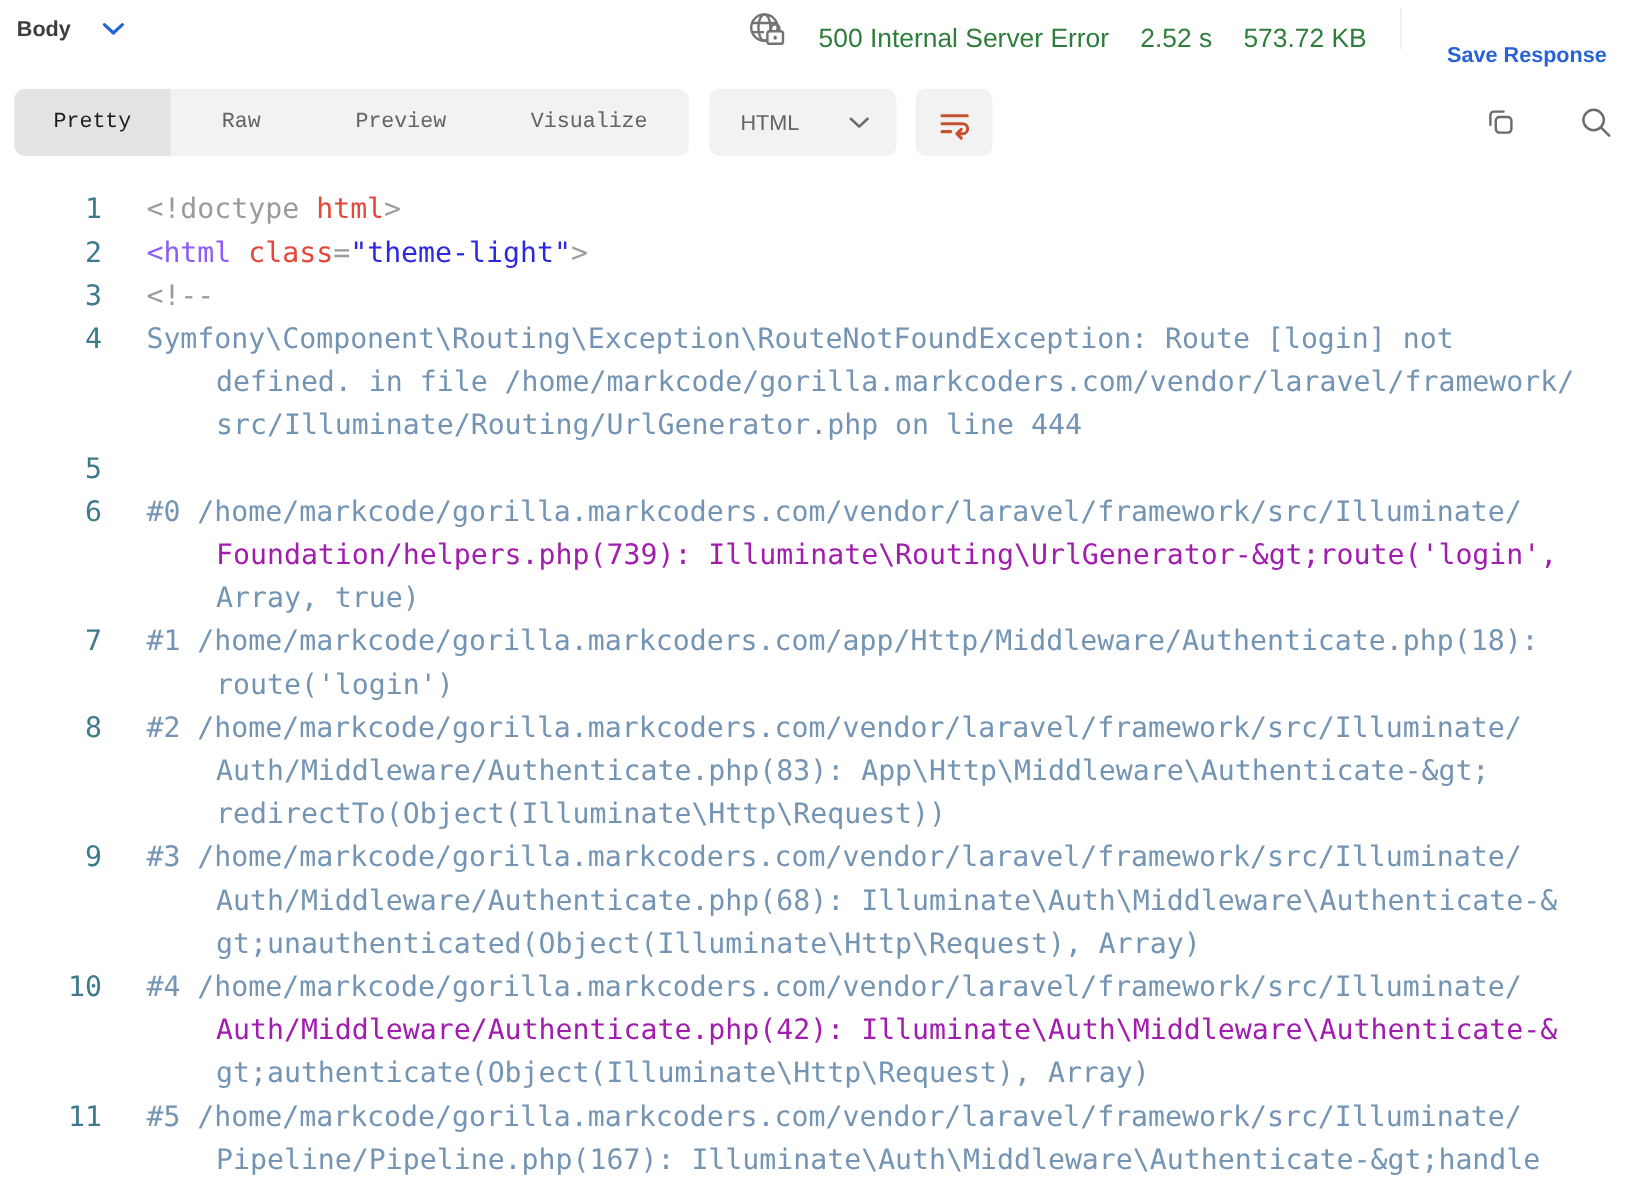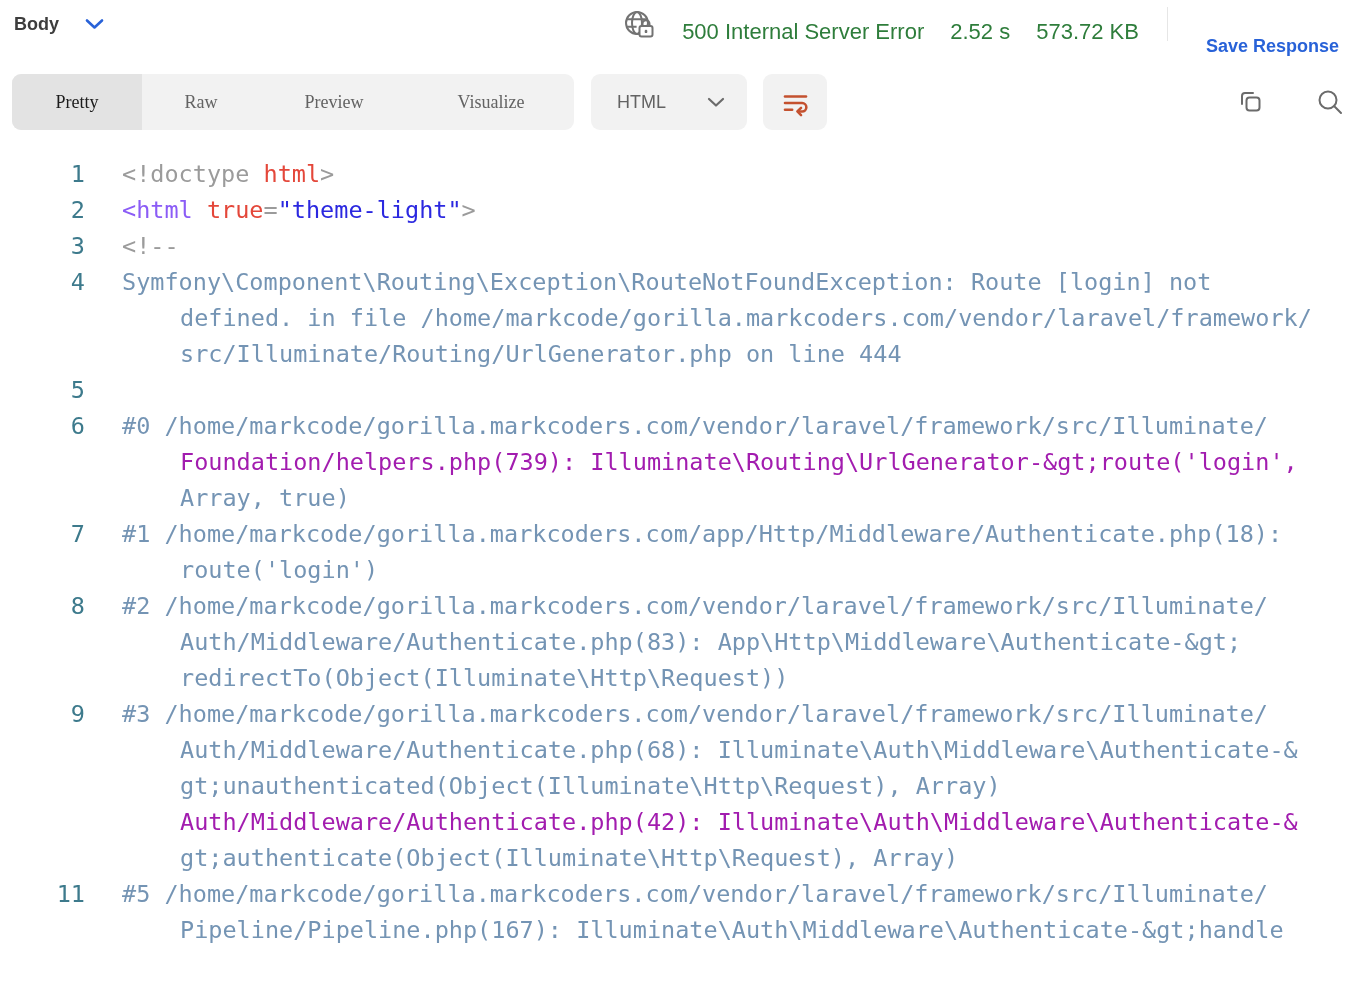--- a/index.html
+++ b/index.html
@@ -11,21 +11,21 @@
   .body-dropdown { display:flex; align-items:center; gap:26px; cursor:pointer; }
   .body-label { font-size:18px; font-weight:700; color:#3d3d3d; }
   .meta-group { margin-left:auto; display:flex; align-items:center; gap:26px; }
   .status-text { font-size:22px; color:var(--green);margin-top:16px; }
   .v-divider { width:1px; height:34px; background:#e6e6e6; margin:0 12px 0 2px; }
   .save-btn { font-size:18px; font-weight:700; color:var(--blue); cursor:pointer; background:none; border:none; font-family:inherit;margin-top:44px; }
 
   
   .toolbar { margin-top:26px; height:56px; display:flex; align-items:center; padding:0 8px 0 12px; }
   .tab-group { display:flex; height:56px; background:#f2f2f2; border-radius:9px; overflow:hidden; }
-  .tab { border:none; background:transparent; font-family:Liberation Serif, serif; font-size:18px; color:#636363;
+  .tab { border:none; background:transparent; font-family:Liberation Mono, monospace; font-size:18px; color:#636363;
     display:flex; align-items:center; justify-content:center; cursor:pointer; }
   .tab-pretty { width:130px; } .tab-raw { width:118px; } .tab-preview { width:148px; } .tab-visualize { width:166px; }
   .tab.active { background:#e3e3e3; color:#1c1c1c; }
   .format-dd { margin-left:17px; width:156px; height:56px; background:#f2f2f2; border-radius:9px;
     display:flex; align-items:center; justify-content:space-between; padding:0 22px 0 26px; cursor:pointer; }
   .format-label { font-size:18px; color:#636363; }
   .wrap-btn { margin-left:16px; width:64px; height:56px; background:#f2f2f2; border-radius:9px; border:none;
     display:flex; align-items:center; justify-content:center; cursor:pointer; color:var(--wrap-orange); }
   .right-icons { margin-left:auto; display:flex; align-items:center; gap:50px; padding-right:2px; }
   .icon-btn { background:none; border:none; cursor:pointer; color:#6b6b6b; display:flex; align-items:center; }
@@ -121,21 +121,21 @@
 </div>
 
 <div class="code-area">
   <div>
       <div class="code-row">
         <div class="gutter">1</div>
         <div class="line-text"><span style="color: rgb(155, 155, 155);">&lt;!doctype </span><span style="color: rgb(228, 71, 58);">html</span><span style="color: rgb(155, 155, 155);">&gt;</span></div>
       </div>
       <div class="code-row">
         <div class="gutter">2</div>
-        <div class="line-text"><span style="color: #8b5cf6;">&lt;html</span><span style="color: rgb(155, 155, 155);"> </span><span style="color: rgb(228, 71, 58);">true</span><span style="color: rgb(155, 155, 155);">=</span><span style="color: rgb(43, 40, 224);">"theme-light"</span><span style="color: rgb(155, 155, 155);">&gt;</span></div>
+        <div class="line-text"><span style="color: #8b5cf6;">&lt;html</span><span style="color: rgb(155, 155, 155);"> </span><span style="color: rgb(228, 71, 58);">class</span><span style="color: rgb(155, 155, 155);">=</span><span style="color: rgb(43, 40, 224);">"theme-light"</span><span style="color: rgb(155, 155, 155);">&gt;</span></div>
       </div>
       <div class="code-row">
         <div class="gutter">3</div>
         <div class="line-text"><span style="color: rgb(155, 155, 155);">&lt;!--</span></div>
       </div>
       <div class="code-row">
         <div class="gutter">4</div>
         <div class="line-text"><span style="color: rgb(116, 148, 180);">Symfony\Component\Routing\Exception\RouteNotFoundException: Route [login] not</span></div>
       </div>
       <div class="code-row">
@@ -188,20 +188,24 @@
       </div>
       <div class="code-row">
         <div class="gutter"></div>
         <div class="line-text cont"><span style="color: rgb(116, 148, 180);">Auth/Middleware/Authenticate.php(68): Illuminate\Auth\Middleware\Authenticate-&amp;</span></div>
       </div>
       <div class="code-row">
         <div class="gutter"></div>
         <div class="line-text cont"><span style="color: rgb(116, 148, 180);">gt;unauthenticated(Object(Illuminate\Http\Request), Array)</span></div>
       </div>
       <div class="code-row">
+        <div class="gutter">10</div>
+        <div class="line-text"><span style="color: rgb(116, 148, 180);">#4 /home/markcode/gorilla.markcoders.com/vendor/laravel/framework/src/Illuminate/</span></div>
+      </div>
+      <div class="code-row">
         <div class="gutter"></div>
         <div class="line-text cont"><span style="color: #a21caf;">Auth/Middleware/Authenticate.php(42): Illuminate\Auth\Middleware\Authenticate-&amp;</span></div>
       </div>
       <div class="code-row">
         <div class="gutter"></div>
         <div class="line-text cont"><span style="color: rgb(116, 148, 180);">gt;authenticate(Object(Illuminate\Http\Request), Array)</span></div>
       </div>
       <div class="code-row">
         <div class="gutter">11</div>
         <div class="line-text"><span style="color: rgb(116, 148, 180);">#5 /home/markcode/gorilla.markcoders.com/vendor/laravel/framework/src/Illuminate/</span></div>

